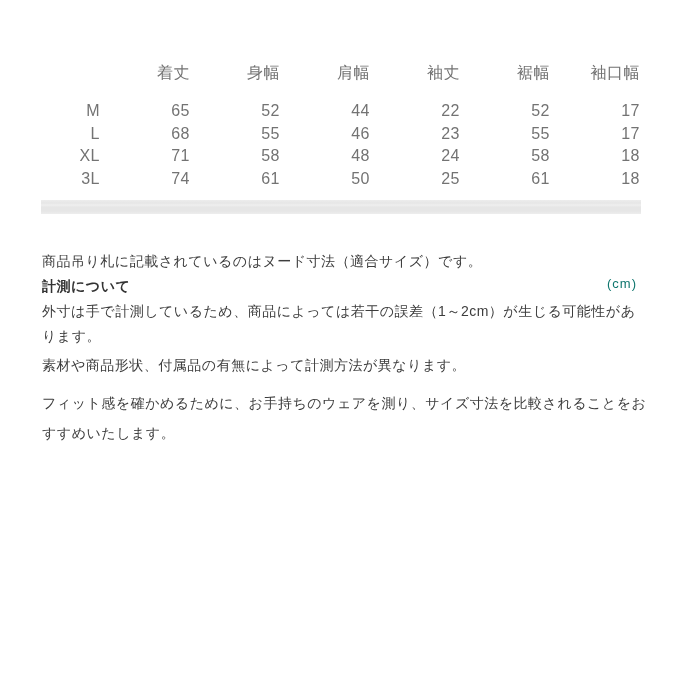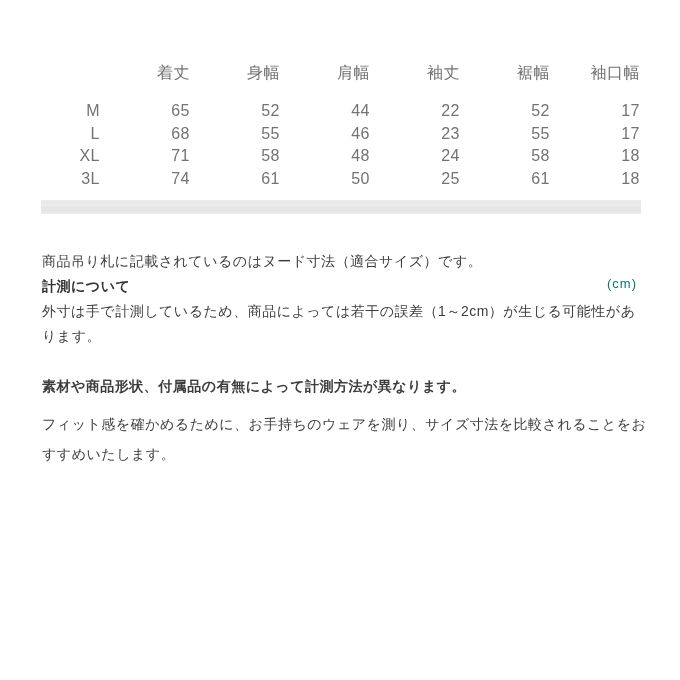--- a/index.html
+++ b/index.html
@@ -84,22 +84,21 @@
     margin: 0;
     line-height: 25px;
   }
   .notes p.heading {
     font-weight: 700;
     color: #333333;
   }
   .notes p.heading-2 {
   }
   .notes p.gap-before {
-    margin-top: 25px;
-    font-weight: bold;
+    margin-top: 4px;
   }
   .notes p.wrap-para {
     margin-top: 10px;
     line-height: 30px;
   }
 </style>
 </head>
 <body>
 
 <div>

